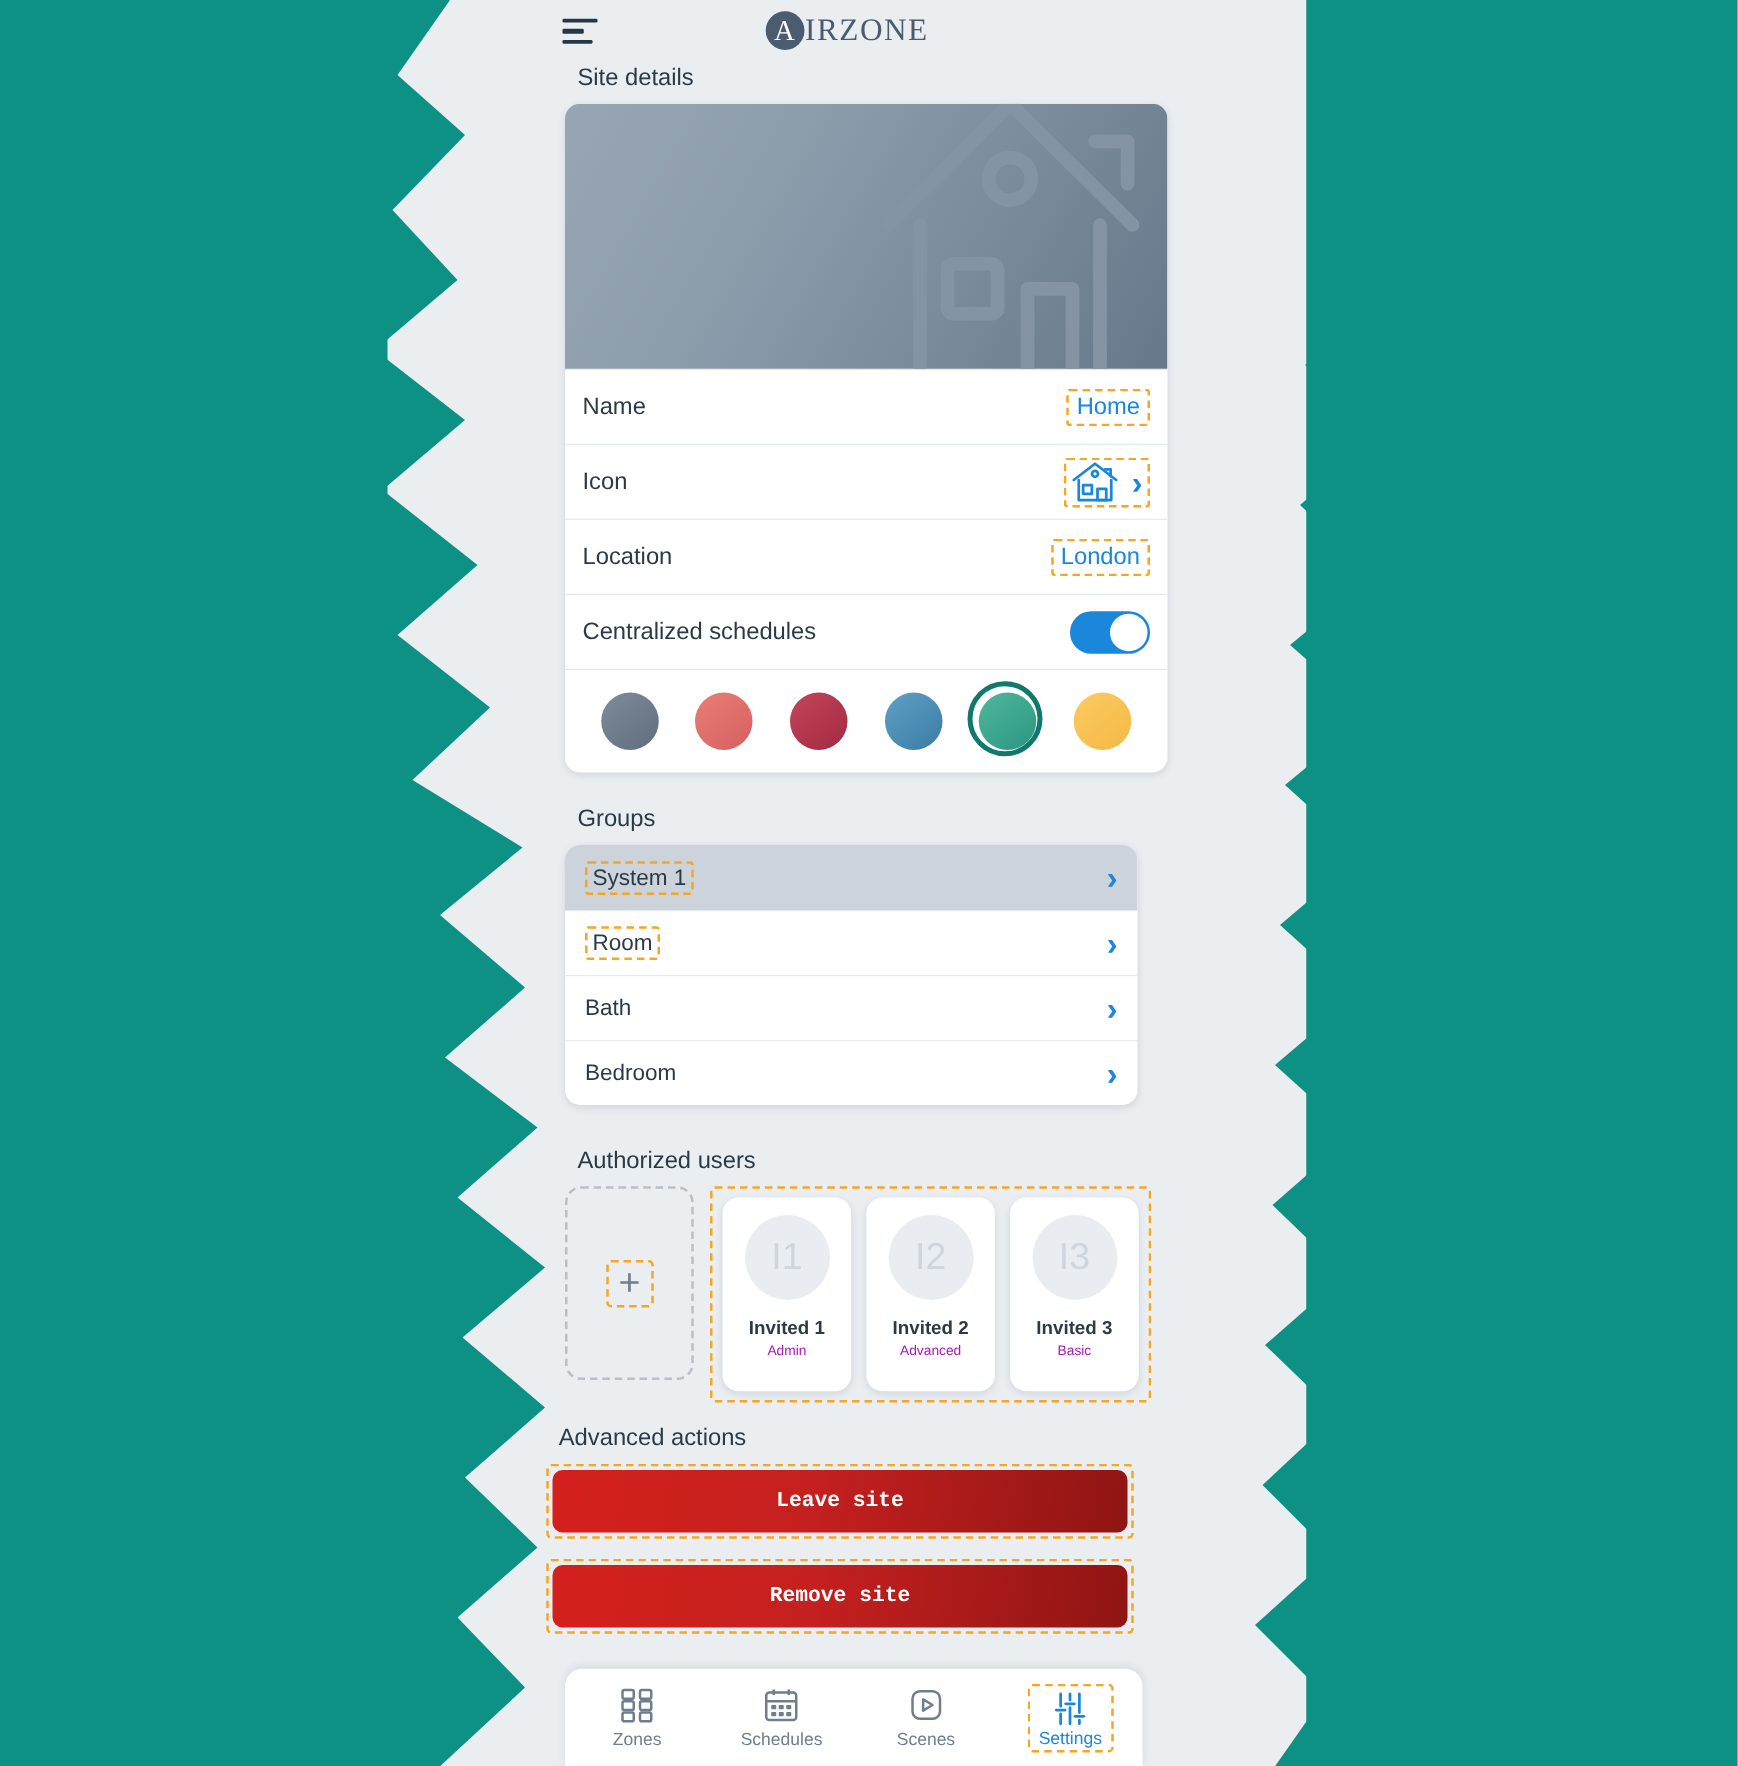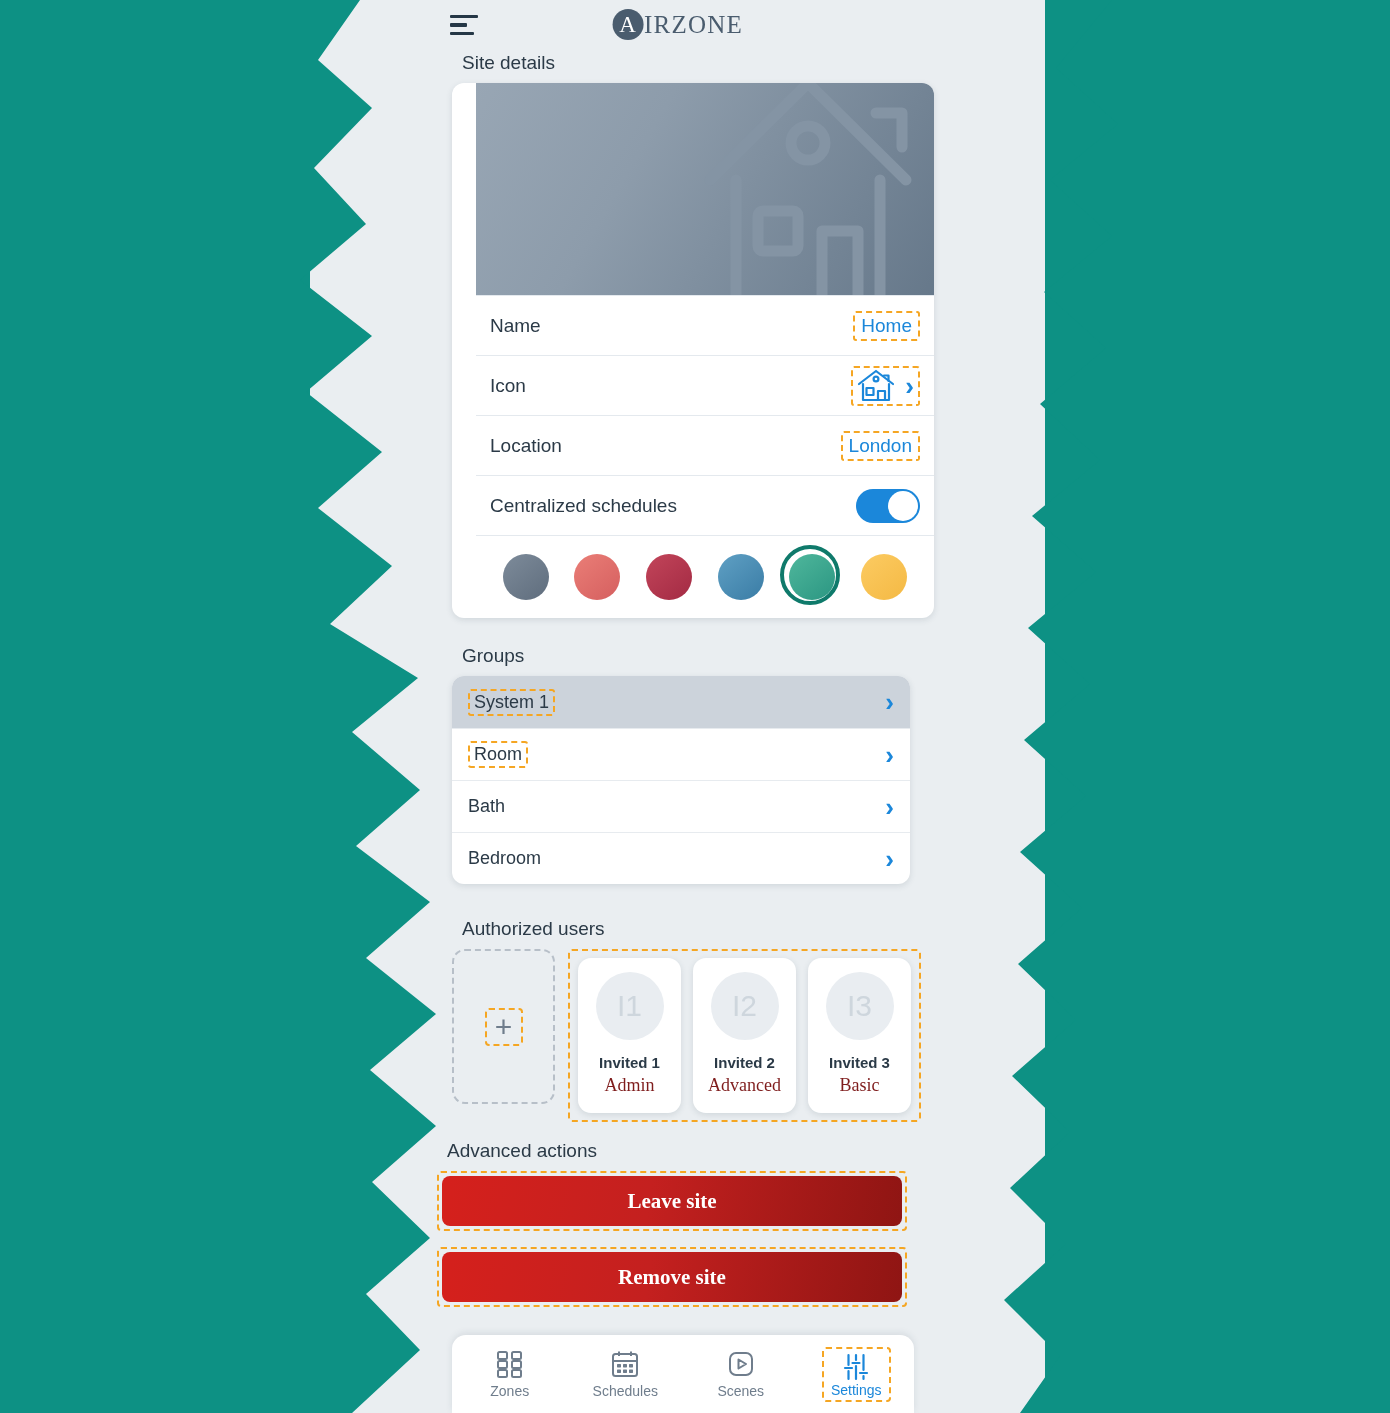--- a/index.html
+++ b/index.html
@@ -103,21 +103,20 @@
     color: #2b3a47;
     margin: 0 0 9px 10px;
   }
 
   
   .card {
     background: #ffffff;
     border-radius: 12px;
     box-shadow: 0 2px 6px rgba(40,60,80,0.13);
     overflow: hidden;
-    padding-left: 24px;
   }
   #site-card-wrap { position: absolute; left: 142px; top: 52px; width: 482px; }
   #site-hero {
     height: 212px;
     background: linear-gradient(120deg, #98a6b4 0%, #8d9cab 35%, #66788a 100%);
     position: relative;
     overflow: hidden;
   }
   #site-hero svg { position: absolute; right: -24px; bottom: -50px; }
 
@@ -274,42 +273,42 @@
   .user-avatar {
     width: 68px; height: 68px;
     border-radius: 50%;
     background: #e9edf1;
     color: #ced6dd;
     font-size: 30px;
     display: flex; align-items: center; justify-content: center;
     margin-bottom: 14px;
   }
   .user-name { font-size: 15px; color: #2b3a47; font-weight: bold; }
-  .user-role { font-size: 18px; color: #7f1d1d; margin-top: 4px; font-family: Liberation Serif, serif; }
+  .user-role { font-size: 11px; color: #a21caf; margin-top: 4px; }
 
   
   #adv-wrap { position: absolute; left: 127px; top: 1140px; width: 470px; }
   .danger-hl {
     border: 2.5px dashed #f5a623;
     border-radius: 4px;
     padding: 3px;
     box-sizing: border-box;
     margin-bottom: 16px;
   }
   .danger-btn {
     display: block;
     width: 100%;
     height: 50px;
     border: none;
     border-radius: 8px;
     background: linear-gradient(100deg, #d5201c 0%, #c4201f 45%, #8f1513 100%);
     color: #ffffff;
-    font-size: 21px;
+    font-size: 17px;
     font-weight: bold;
-    font-family: Liberation Serif, serif;
+    font-family: Liberation Mono, monospace;
     cursor: pointer;
   }
 
   
   #bottom-nav {
     position: absolute;
     left: 142px;
     bottom: 0;
     width: 462px;
     height: 78px;

